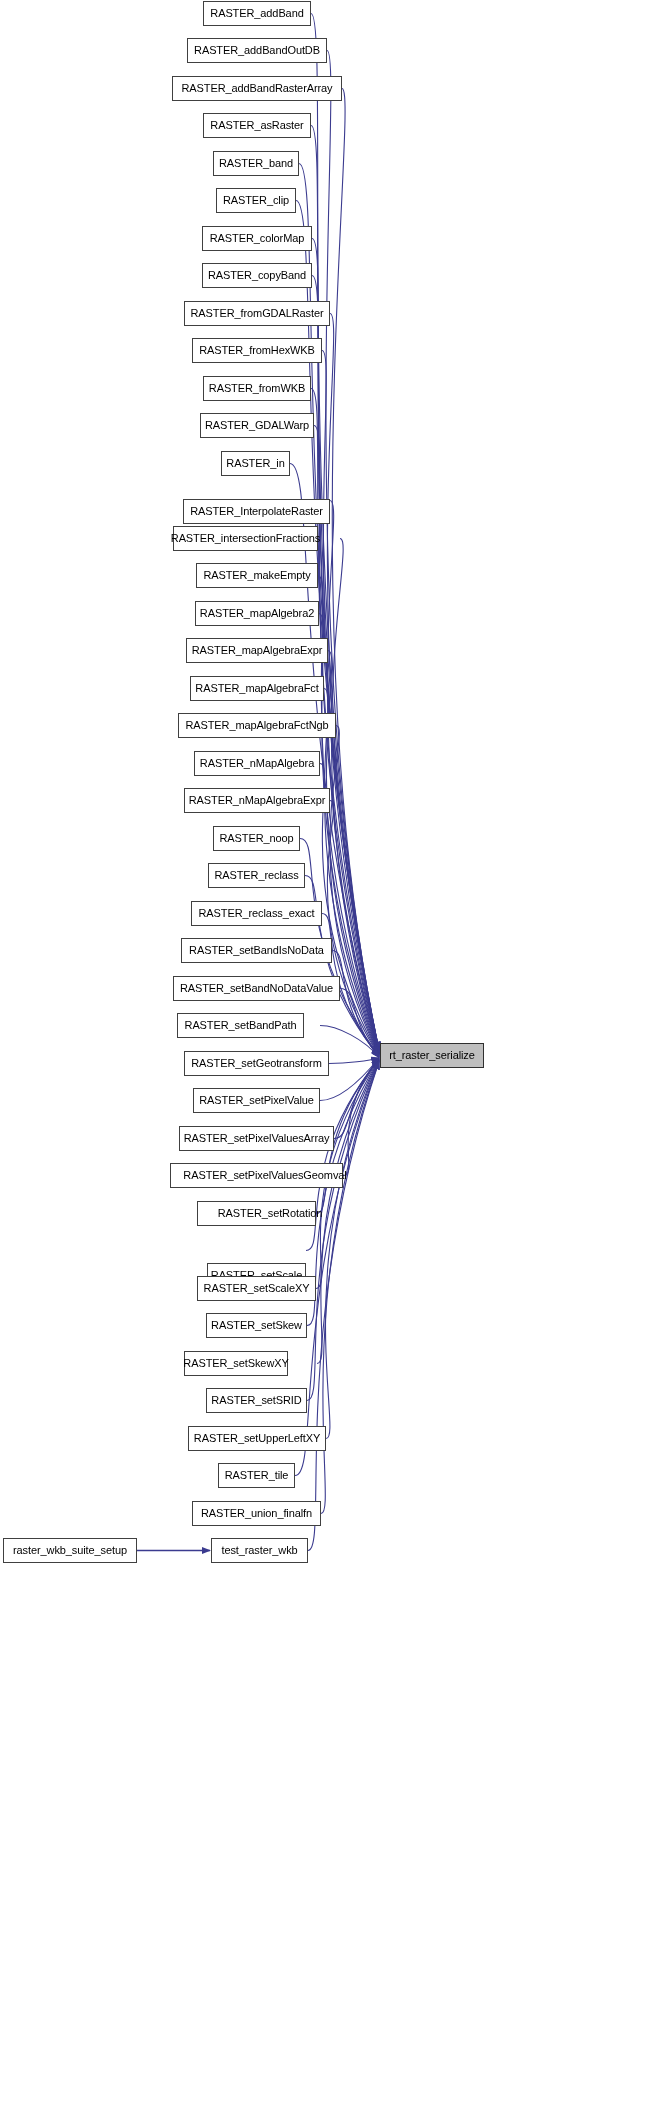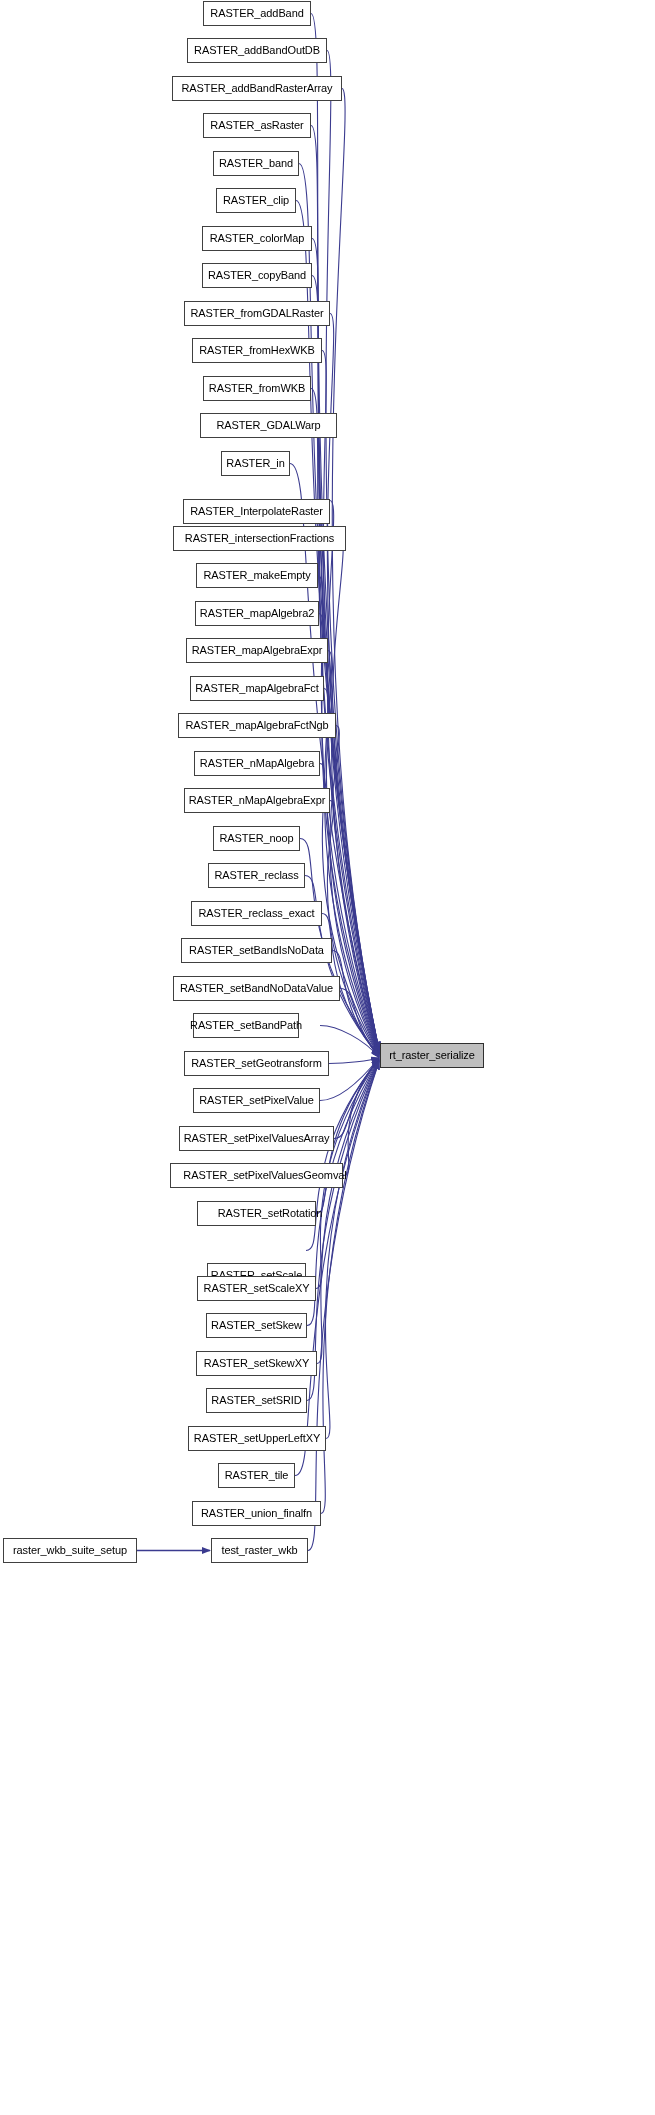--- a/index.html
+++ b/index.html
@@ -134,30 +134,30 @@
       </div>
       <div class="node" style="left: 184px; top: 301px; width: 146px;">
         <span class="node-label">RASTER_fromGDALRaster</span>
       </div>
       <div class="node" style="left: 192px; top: 338px; width: 130px;">
         <span class="node-label">RASTER_fromHexWKB</span>
       </div>
       <div class="node" style="left: 203px; top: 376px; width: 108px;">
         <span class="node-label">RASTER_fromWKB</span>
       </div>
-      <div class="node" style="left: 200px; top: 413px; width: 137px;">
+      <div class="node" style="left: 200px; top: 413px; width: 114px;">
         <span class="node-label">RASTER_GDALWarp</span>
       </div>
       <div class="node" style="left: 221px; top: 451px; width: 69px;">
         <span class="node-label">RASTER_in</span>
       </div>
       <div class="node" style="left: 183px; top: 488px; width: 147px; margin-top: 11px;">
         <span class="node-label">RASTER_InterpolateRaster</span>
       </div>
-      <div class="node" style="left: 173px; top: 526px; width: 173px; text-align: right;">
+      <div class="node" style="left: 173px; top: 526px; width: 145px; text-align: right;">
         <span class="node-label">RASTER_intersectionFractions</span>
       </div>
       <div class="node" style="left: 196px; top: 563px; width: 122px;">
         <span class="node-label">RASTER_makeEmpty</span>
       </div>
       <div class="node" style="left: 195px; top: 601px; width: 124px;">
         <span class="node-label">RASTER_mapAlgebra2</span>
       </div>
       <div class="node" style="left: 186px; top: 638px; width: 142px;">
         <span class="node-label">RASTER_mapAlgebraExpr</span>
@@ -182,21 +182,21 @@
       </div>
       <div class="node" style="left: 191px; top: 901px; width: 131px;">
         <span class="node-label">RASTER_reclass_exact</span>
       </div>
       <div class="node" style="left: 181px; top: 938px; width: 151px;">
         <span class="node-label">RASTER_setBandIsNoData</span>
       </div>
       <div class="node" style="left: 173px; top: 976px; width: 167px;">
         <span class="node-label">RASTER_setBandNoDataValue</span>
       </div>
-      <div class="node" style="left: 193px; top: 1013px; width: 106px; align-items: center;">
+      <div class="node" style="left: 177px; top: 1013px; width: 127px; align-items: center;">
         <span class="node-label">RASTER_setBandPath</span>
       </div>
       <div class="node" style="left: 184px; top: 1051px; width: 145px;">
         <span class="node-label">RASTER_setGeotransform</span>
       </div>
       <div class="node" style="left: 193px; top: 1088px; width: 127px;">
         <span class="node-label">RASTER_setPixelValue</span>
       </div>
       <div class="node" style="left: 179px; top: 1126px; width: 155px;">
         <span class="node-label">RASTER_setPixelValuesArray</span>
@@ -209,21 +209,21 @@
       </div>
       <div class="node" style="left: 207px; top: 1238px; width: 99px; margin-top: 25px;">
         <span class="node-label">RASTER_setScale</span>
       </div>
       <div class="node" style="left: 197px; top: 1276px; width: 119px;">
         <span class="node-label">RASTER_setScaleXY</span>
       </div>
       <div class="node" style="left: 206px; top: 1313px; width: 101px;">
         <span class="node-label">RASTER_setSkew</span>
       </div>
-      <div class="node" style="left: 196px; top: 1351px; width: 121px;">
+      <div class="node" style="left: 184px; top: 1351px; width: 104px;">
         <span class="node-label">RASTER_setSkewXY</span>
       </div>
       <div class="node" style="left: 206px; top: 1388px; width: 101px;">
         <span class="node-label">RASTER_setSRID</span>
       </div>
       <div class="node" style="left: 188px; top: 1426px; width: 138px;">
         <span class="node-label">RASTER_setUpperLeftXY</span>
       </div>
       <div class="node" style="left: 218px; top: 1463px; width: 77px;">
         <span class="node-label">RASTER_tile</span>

